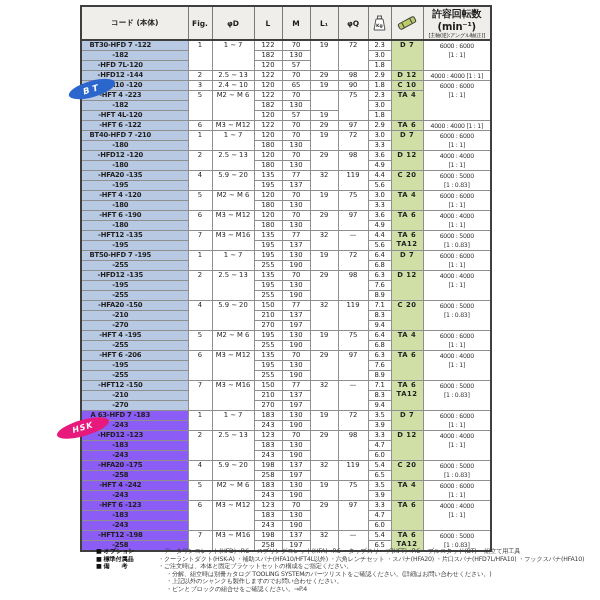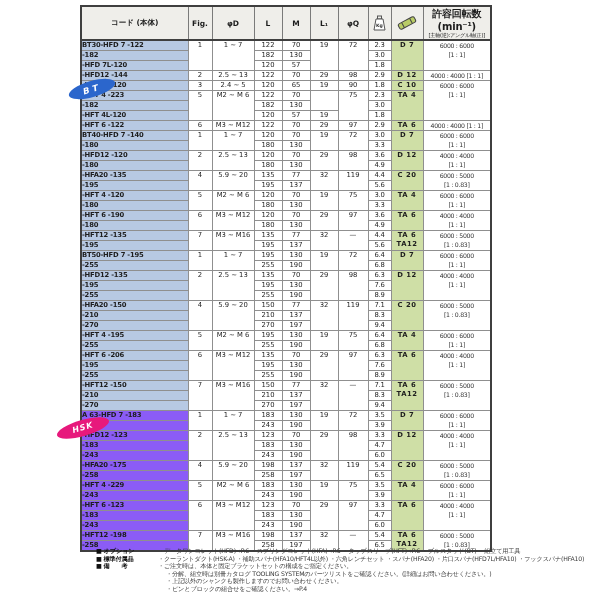--- a/index.html
+++ b/index.html
@@ -13,21 +13,21 @@
     background:#efeeea;border:1px solid #7a7a7a;border-bottom:2px solid #3f3f3f;
     font-size:7.5px;font-weight:bold;color:#1c1c1c;padding:0;height:24px;text-align:center;vertical-align:middle;
   }
   .rpm-sub{font-size:5.2px;font-weight:normal;letter-spacing:-0.3px;}
   .rpm-main{font-size:10px;letter-spacing:-0.2px;}
   tbody td{
     border:1px solid #8f8f8f;font-size:6.8px;color:#1e1e1e;text-align:center;
     padding:0;height:9px;line-height:9px;white-space:pre-line;vertical-align:top;overflow:hidden;
   }
   tr.gs td{border-top:1.8px solid #4a4a4a;}
-  td.c0{text-align:left;padding-right:29px;font-weight:bold;background:#b7c9e3;letter-spacing:-0.2px;}
+  td.c0{text-align:center;padding-right:29px;font-weight:bold;background:#b7c9e3;letter-spacing:-0.2px;}
   tr.hsk td.c0{background:#8b5cf6;}
   td.c8{background:#cfdfa6;letter-spacing:0.5px;font-weight:bold;}
   td.c9{font-size:6.2px;letter-spacing:-0.3px;color:#333;}
   td.c7{letter-spacing:-0.2px;}
   .badge{
     position:absolute;color:#fff;font-weight:bold;font-style:italic;
     text-align:center;border-radius:50%;transform:rotate(-16deg);
   }
   .badge-bt{left:68px;top:81px;width:48px;height:16px;background:#2b66cc;font-size:8.5px;line-height:16px;letter-spacing:3px;}
   .badge-hsk{left:56px;top:420px;width:54px;height:16px;background:#e7197c;font-size:8px;line-height:16px;letter-spacing:1px;}
@@ -122,21 +122,21 @@
             <td class="c4">70</td>
             <td class="c5">29</td>
             <td class="c6">98</td>
             <td class="c7">2.9</td>
             <td class="c8">D 12</td>
             <td class="c9">4000 : 4000 [1 : 1]</td>
           </tr>
           <tr class="bt gs">
             <td class="c0">-HFA10 -120</td>
             <td class="c1">3</td>
-            <td class="c2">2.4 ~ 5</td>
+            <td class="c2">2.4 ~ 10</td>
             <td class="c3">120</td>
             <td class="c4">65</td>
             <td class="c5">19</td>
             <td class="c6">90</td>
             <td class="c7">1.8</td>
             <td class="c8">C 10</td>
             <td rowspan="4" class="c9">6000 : 6000
 [1 : 1]</td>
           </tr>
           <tr class="bt gs">
@@ -169,21 +169,21 @@
             <td class="c2">M3 ~ M12</td>
             <td class="c3">122</td>
             <td class="c4">70</td>
             <td class="c5">29</td>
             <td class="c6">97</td>
             <td class="c7">2.9</td>
             <td class="c8">TA 6</td>
             <td class="c9">4000 : 4000 [1 : 1]</td>
           </tr>
           <tr class="bt gs">
-            <td class="c0">BT40-HFD 7 -140</td>
+            <td class="c0">BT40-HFD 7 -210</td>
             <td rowspan="2" class="c1">1</td>
             <td rowspan="2" class="c2">1 ~ 7</td>
             <td class="c3">120</td>
             <td class="c4">70</td>
             <td rowspan="2" class="c5">19</td>
             <td rowspan="2" class="c6">72</td>
             <td class="c7">3.0</td>
             <td rowspan="2" class="c8">D 7</td>
             <td rowspan="2" class="c9">6000 : 6000
 [1 : 1]</td>
@@ -486,21 +486,21 @@
             <td rowspan="2" class="c9">6000 : 5000
 [1 : 0.83]</td>
           </tr>
           <tr class="hsk">
             <td class="c0">-258</td>
             <td class="c3">258</td>
             <td class="c4">197</td>
             <td class="c7">6.5</td>
           </tr>
           <tr class="hsk gs">
-            <td class="c0">-HFT 4 -229</td>
+            <td class="c0">-HFT 4 -242</td>
             <td rowspan="2" class="c1">5</td>
             <td rowspan="2" class="c2">M2 ~ M 6</td>
             <td class="c3">183</td>
             <td class="c4">130</td>
             <td rowspan="2" class="c5">19</td>
             <td rowspan="2" class="c6">75</td>
             <td class="c7">3.5</td>
             <td rowspan="2" class="c8">TA 4</td>
             <td rowspan="2" class="c9">6000 : 6000
 [1 : 1]</td>

